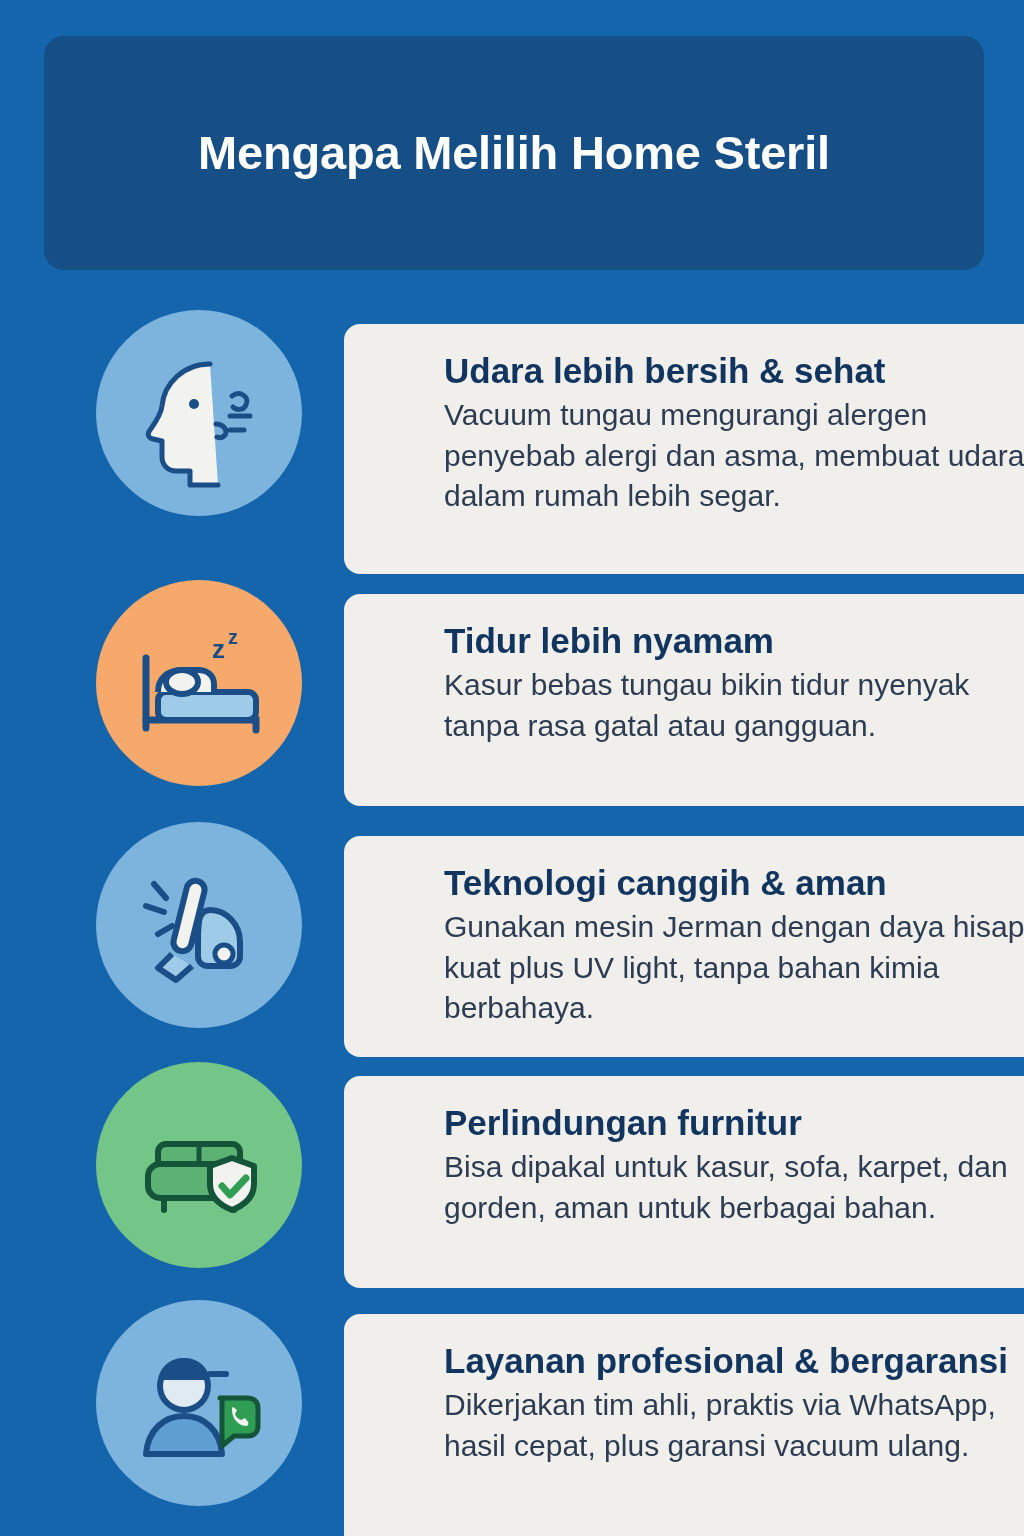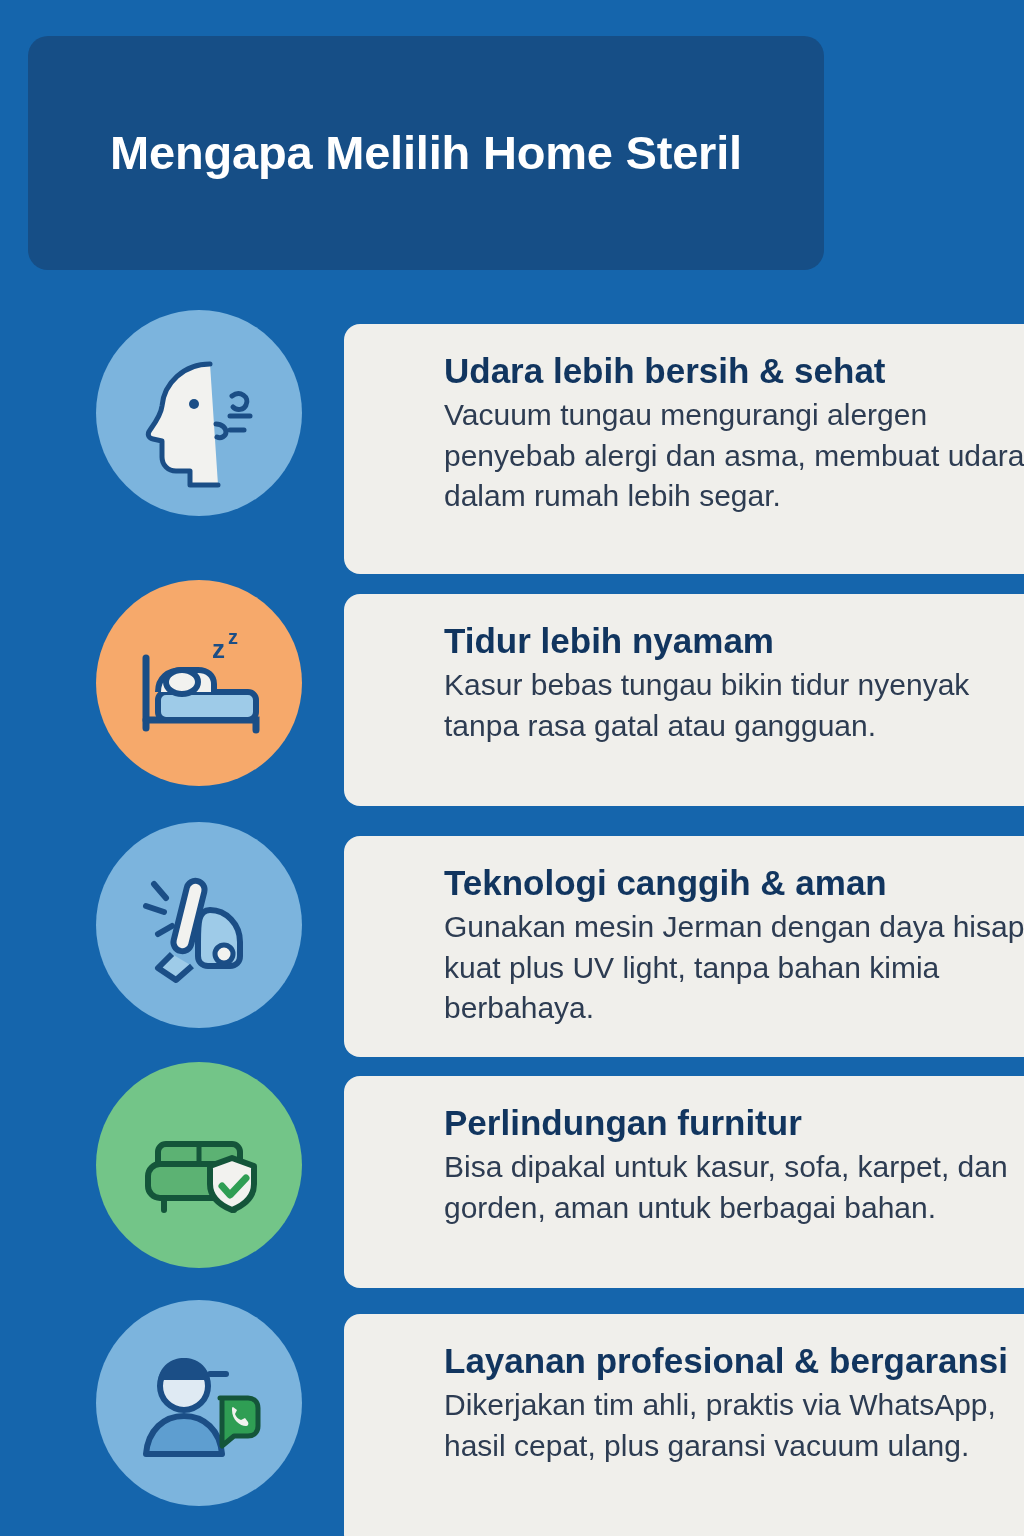--- a/index.html
+++ b/index.html
@@ -16,23 +16,23 @@
   .page {
     width: 1024px;
     height: 1536px;
     position: relative;
     padding: 0;
   }
 
   
   .title-card {
     position: absolute;
-    left: 28px;
+    left: 44px;
     top: 36px;
-    width: 796px;
+    width: 940px;
     height: 234px;
     background: #164e86;
     border-radius: 20px;
     display: flex;
     flex-direction: column;
     align-items: center;
     justify-content: center;
     padding: 0 30px;
   }
   .title-line {

